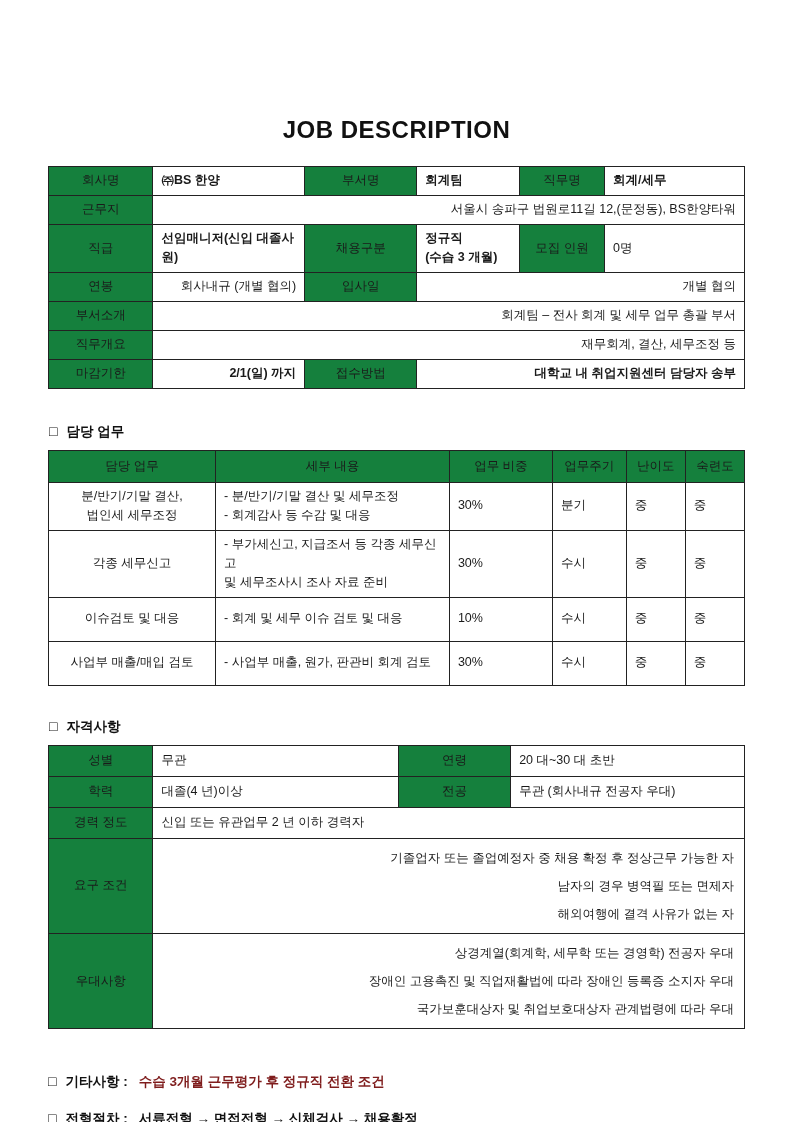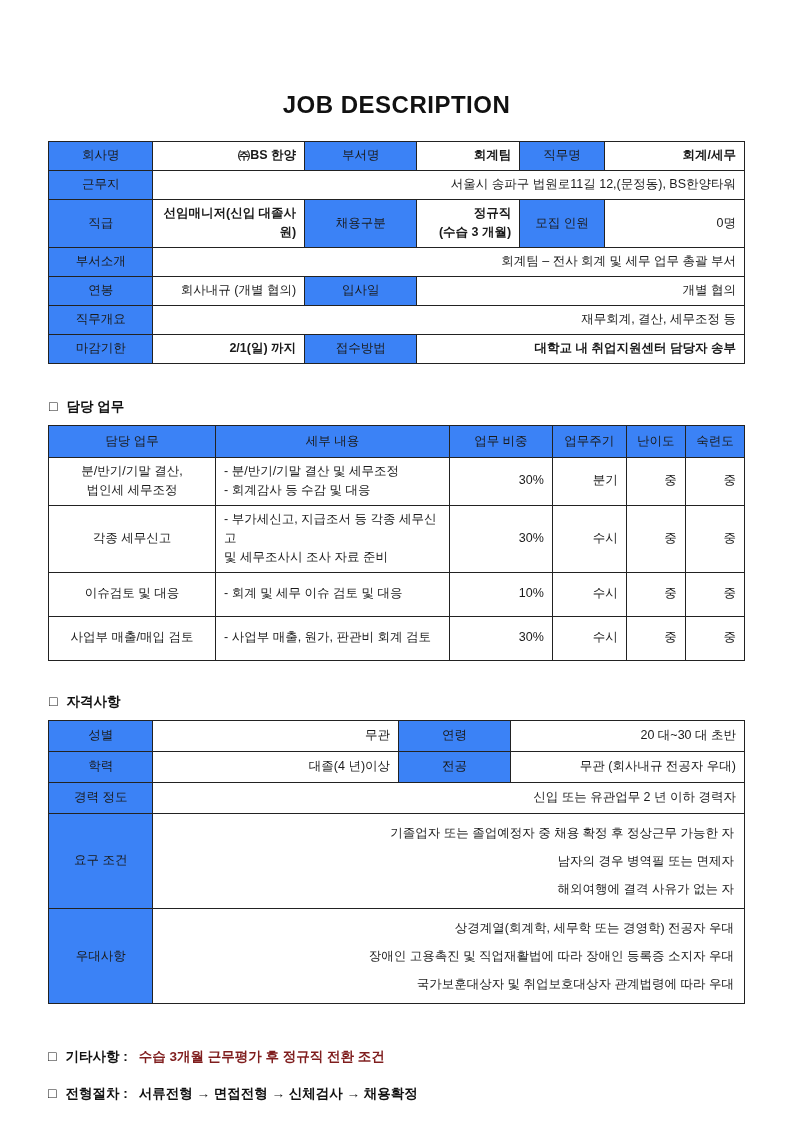--- a/index.html
+++ b/index.html
@@ -2,38 +2,38 @@
 <html><head>
 <meta charset="utf-8">
 <style>
   * { margin: 0; padding: 0; box-sizing: border-box; }
   html, body { background: #ffffff; }
   body {
     width: 793px; height: 1122px;
     font-family: "Liberation Sans", "DejaVu Sans", sans-serif;
     color: #1a1a1a;
   }
-  .page { width: 793px; height: 1122px; padding: 91px 48px 30px 48px; background: #fff; }
+  .page { width: 793px; height: 1122px; padding: 116px 48px 30px 48px; background: #fff; }
   .doc-title {
     text-align: center; font-size: 24px; font-weight: 800;
     letter-spacing: 0.5px; color: #111; margin-bottom: 22px;
   }
   table.tbl {
     width: 100%; border-collapse: collapse; table-layout: fixed;
     font-size: 12.5px; color: #1a1a1a;
   }
   table.tbl th, table.tbl td {
     border: 1px solid #222; vertical-align: middle;
     padding: 4px 8px; line-height: 1.55;
   }
   table.tbl th {
-    background: #3b82f6; font-weight: 400; text-align: center;
+    background: #15803d; font-weight: 400; text-align: center;
   }
   .b { font-weight: 700; }
-  .center { text-align: right; }
+  .center { text-align: left; }
   .left { text-align: right; }
   .info-tbl { margin-bottom: 34px; }
   .info-tbl td { height: 29px; }
   .section-title {
     font-size: 13.5px; font-weight: 700; margin: 0 0 9px 1px; color: #111;
     display: flex; align-items: center; gap: 9px;
   }
   .cb { font-size: 14px; font-weight: 400; position: relative; top: -1px; }
   .tasks-tbl { margin-bottom: 32px; }
   .tasks-tbl th { font-weight: 700; height: 32px; }
@@ -90,28 +90,28 @@
       <td class="b center">선임매니저(신입 대졸사원)</td>
       <th>채용구분</th>
       <td class="b center">
         <div>정규직</div>
         <div>(수습 3 개월)</div>
       </td>
       <th>모집 인원</th>
       <td class="center">0명</td>
     </tr>
     <tr>
-      <th>부서소개</th>
-      <td class="left" colspan="5">회계팀 – 전사 회계 및 세무 업무 총괄 부서</td>
-    </tr>
-    <tr>
       <th>연봉</th>
       <td class="left">회사내규 (개별 협의)</td>
       <th>입사일</th>
       <td class="left" colspan="3">개별 협의</td>
+    </tr>
+    <tr>
+      <th>부서소개</th>
+      <td class="left" colspan="5">회계팀 – 전사 회계 및 세무 업무 총괄 부서</td>
     </tr>
     <tr>
       <th>직무개요</th>
       <td class="left" colspan="5">재무회계, 결산, 세무조정 등</td>
     </tr>
     <tr>
       <th>마감기한</th>
       <td class="b left">2/1(일) 까지</td>
       <th>접수방법</th>
       <td class="b left" colspan="3">대학교 내 취업지원센터 담당자 송부</td>

